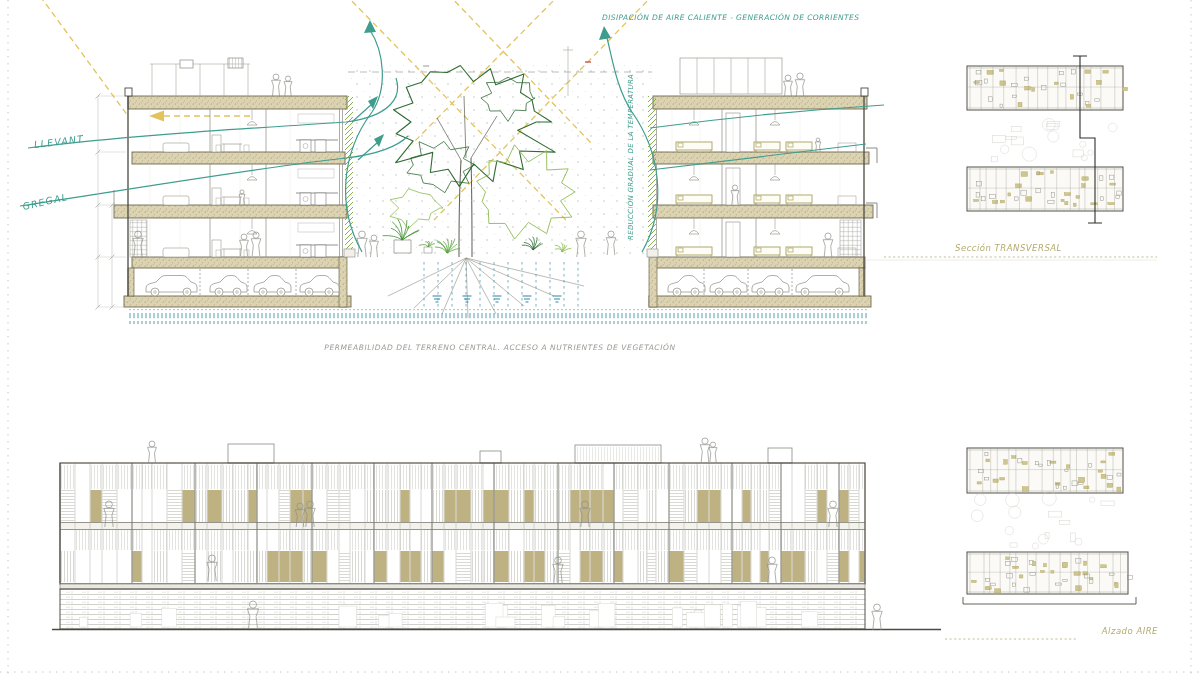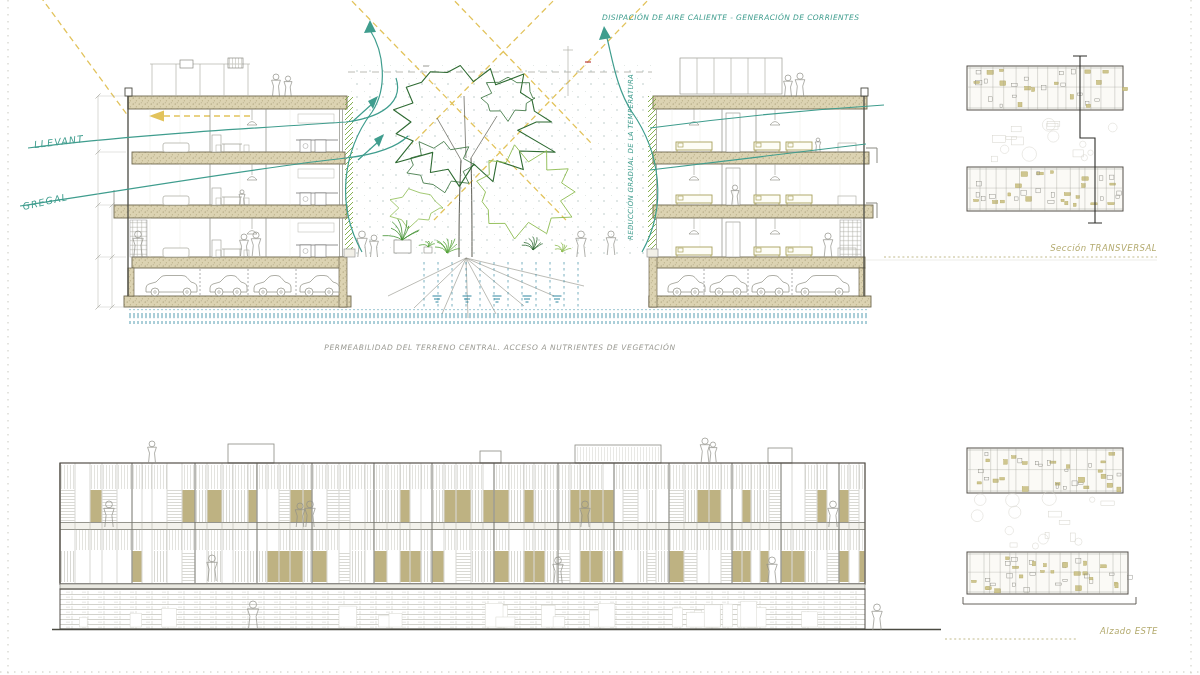--- a/index.html
+++ b/index.html
@@ -4,21 +4,21 @@
 <style>
   html,body{margin:0;padding:0;background:#ffffff;}
   .sheet{position:relative;width:1200px;height:675px;background:#ffffff;overflow:hidden;padding-left:40px;}
   svg{position:absolute;left:0;top:0;}
   .t{position:absolute;font-family:"DejaVu Sans",sans-serif;font-style:italic;color:#3f9d8e;white-space:nowrap;}
   .note-top{left:602px;top:13px;font-size:7.5px;letter-spacing:.4px;}
   .llevant{left:34px;top:136px;font-size:9.5px;letter-spacing:1.2px;transform:rotate(-7deg);}
   .gregal{left:22px;top:196px;font-size:9.5px;letter-spacing:1.2px;transform:rotate(-13deg);}
   .vert{left:553px;top:158px;width:156px;font-size:7px;letter-spacing:.3px;text-align:center;transform:rotate(-90deg);}
   .perm{left:300px;top:331px;width:400px;text-align:center;font-size:7.5px;color:#9a9a93;letter-spacing:.6px;margin-top:12px;}
-  .sec-label{left:955px;top:243px;width:202px;text-align:right;font-size:8.5px;color:#b3aa6e;letter-spacing:.5px;}
+  .sec-label{left:955px;top:243px;width:202px;text-align:left;font-size:8.5px;color:#b3aa6e;letter-spacing:.5px;}
   .elev-label{left:1040px;top:626px;width:118px;text-align:right;font-size:8.5px;color:#b3aa6e;letter-spacing:.5px;}
 </style>
 </head>
 <body>
 
 <div class="sheet">
   <svg id="drawing" width="1200" height="675" viewBox="0 0 1200 675">
       <defs>
         <pattern id="spk" width="6" height="6" patternUnits="userSpaceOnUse">
           <rect width="6" height="6" fill="#dcd3b2"></rect>
@@ -1108,14 +1108,14 @@
         </g>
         <line x1="945" y1="639" x2="1078" y2="639" stroke="#b3aa6e" stroke-width="0.8" stroke-dasharray="2,2.6"></line>
       </g>
     </svg>
   <div class="t note-top">DISIPACIÓN DE AIRE CALIENTE - GENERACIÓN DE CORRIENTES</div>
   <div class="t llevant">LLEVANT</div>
   <div class="t gregal">GREGAL</div>
   <div class="t vert">REDUCCIÓN GRADUAL DE LA TEMPERATURA</div>
   <div class="t perm">PERMEABILIDAD DEL TERRENO CENTRAL. ACCESO A NUTRIENTES DE VEGETACIÓN</div>
   <div class="t sec-label">Sección TRANSVERSAL</div>
-  <div class="t elev-label">Alzado ESTE</div>
+  <div class="t elev-label">Alzado AIRE</div>
 </div>
 
 </body></html>

